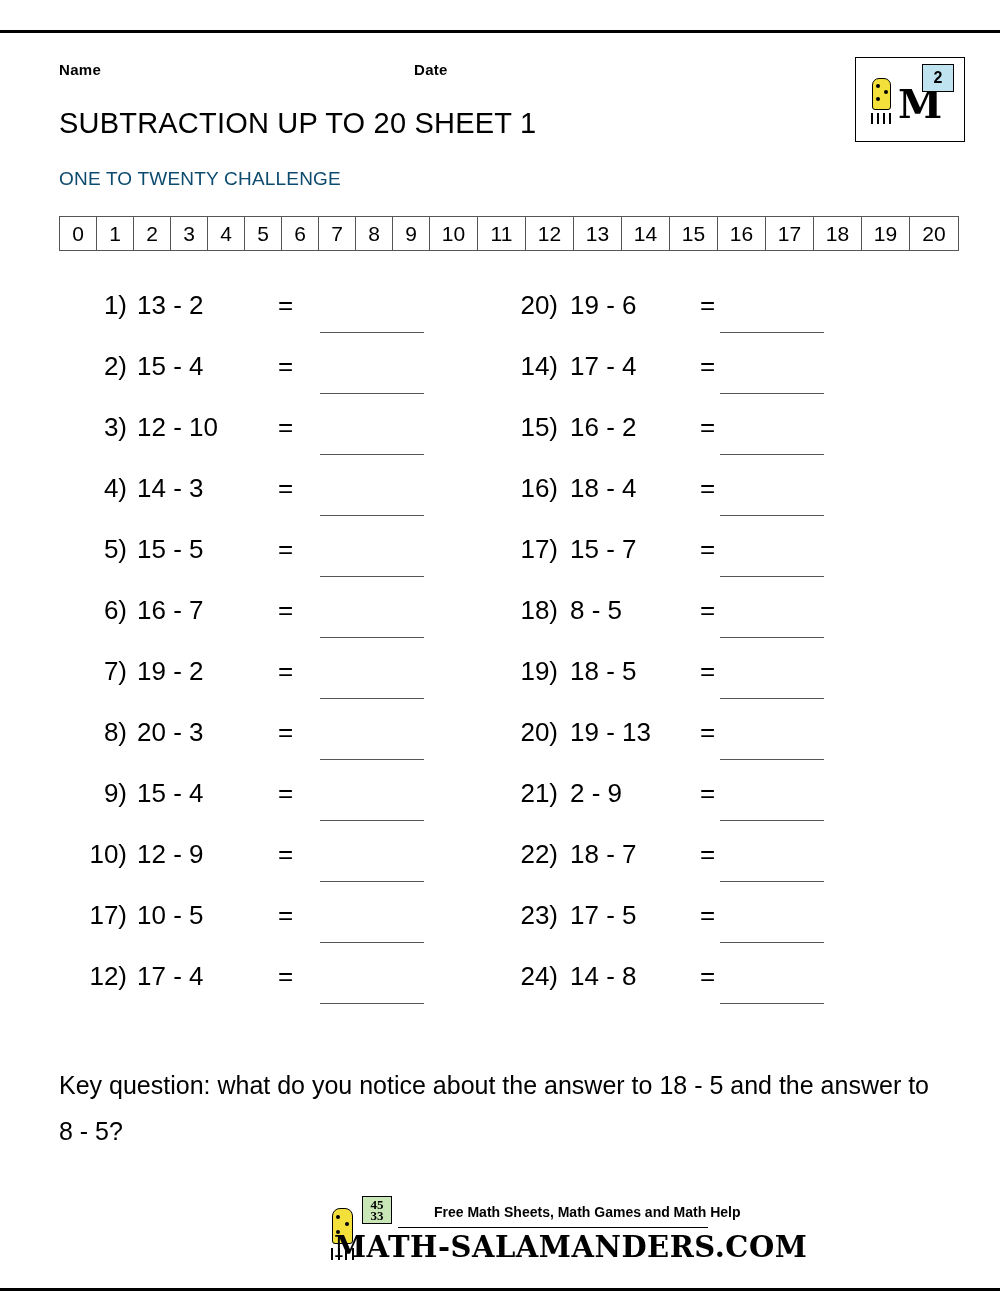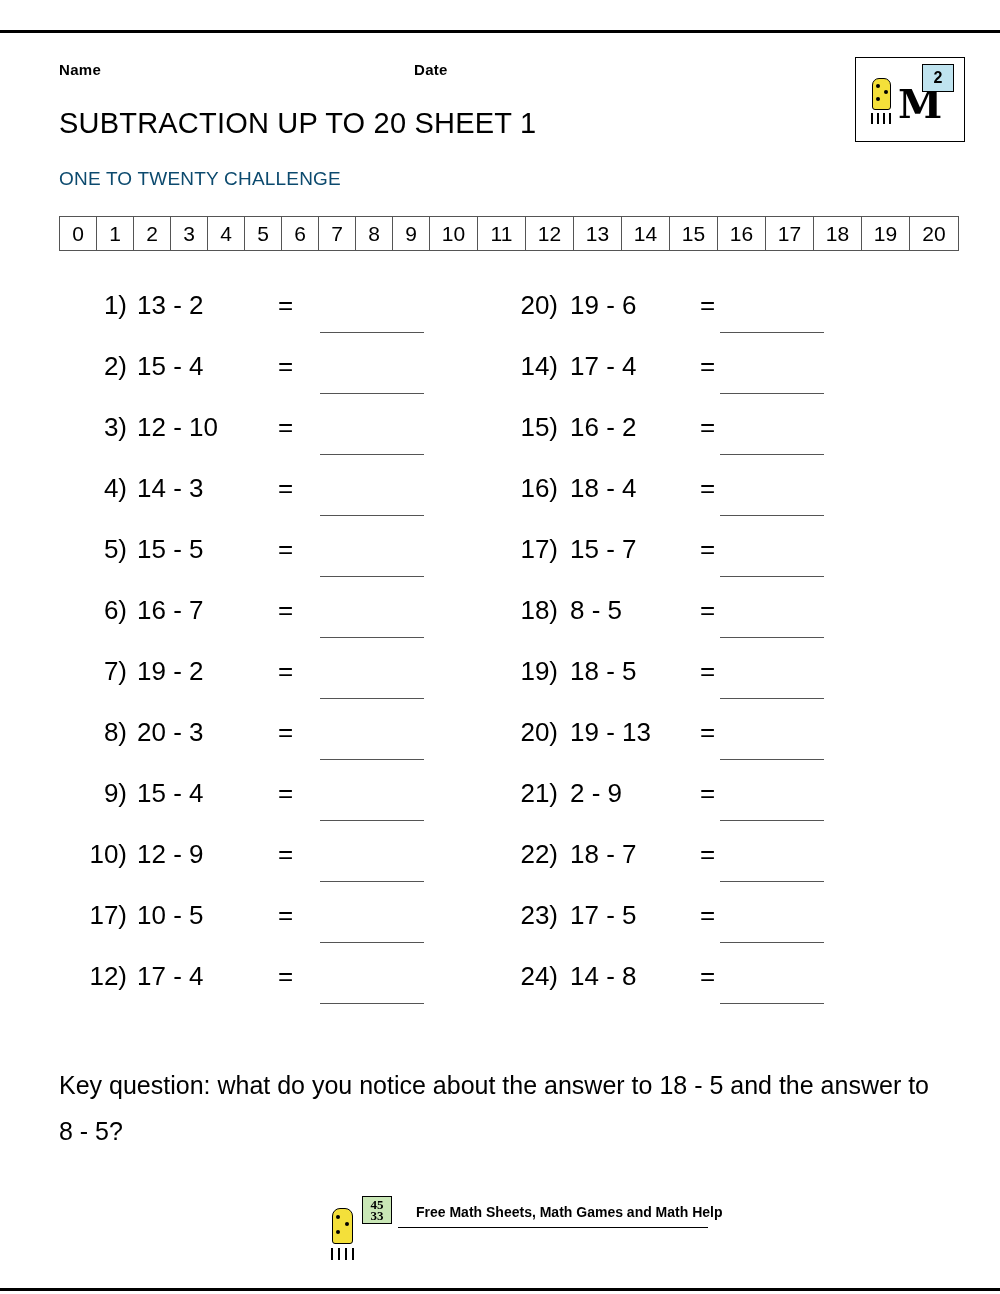--- a/index.html
+++ b/index.html
@@ -264,21 +264,21 @@
     font-size: 13px;
     line-height: 11px;
     font-weight: bold;
     text-align: center;
     padding-top: 2px;
     box-sizing: border-box;
     font-family: "Liberation Serif", serif;
   }
   .footer-tag {
     position: absolute;
-    left: 96px;
+    left: 114px;
     top: 8px;
     font-size: 14px;
     font-weight: bold;
     white-space: nowrap;
   }
   .footer-rule {
     position: absolute;
     left: 78px;
     top: 31px;
     width: 310px;
@@ -508,16 +508,17 @@
       <div class="leg" style="left:14px;"></div>
       <div class="leg" style="left:21px;"></div>
       <div class="leg" style="left:28px;"></div>
     </div>
     <div class="footer-board">
       <div>45</div>
       <div>33</div>
     </div>
     <div class="footer-tag">Free Math Sheets, Math Games and Math Help</div>
     <div class="footer-rule"></div>
+    <div class="footer-url">MATH-SALAMANDERS.COM</div>
   </div>
 
   <div class="bottom-rule"></div>
 </div>
 
 </body></html>

